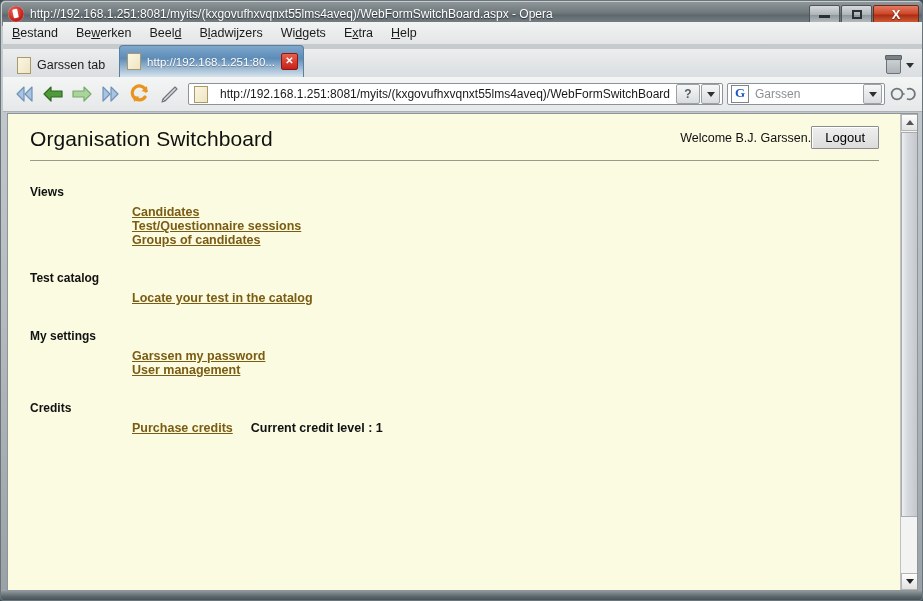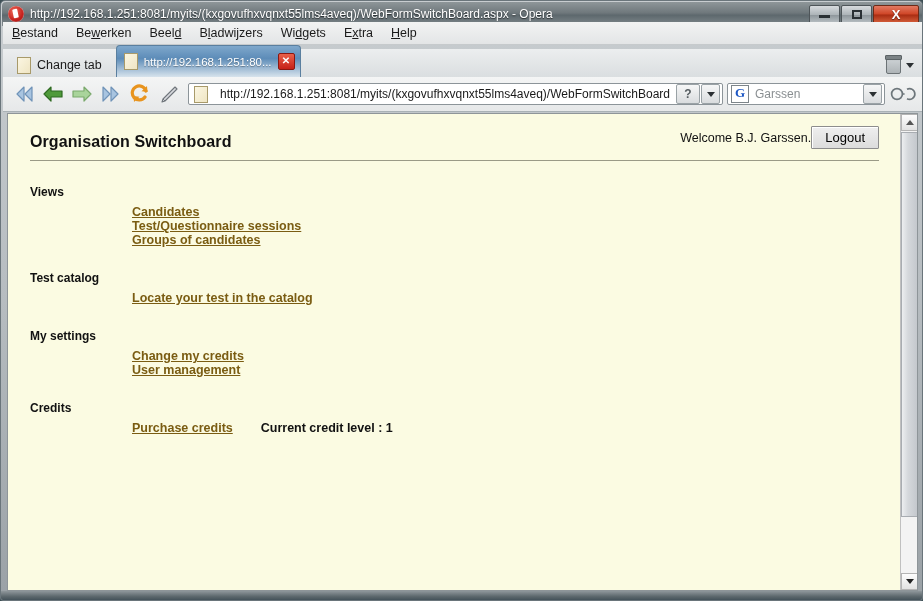--- a/index.html
+++ b/index.html
@@ -331,22 +331,22 @@
     background: #fbfbe2;
     box-sizing: border-box;
     padding: 0;
   }
   .page-header {
     display: flex;
     align-items: flex-end;
     padding: 12px 22px 0 22px;
   }
   .page-title {
-    font-size: 16px;
-    font-weight: bold;
+    font-size: 21px;
+    font-weight: normal;
     color: #111111;
     letter-spacing: .1px;
     flex: 1 1 auto;
   }
   .welcome-area {
     display: flex;
     align-items: center;
     padding-bottom: 2px;
   }
   .welcome-text {
@@ -392,21 +392,21 @@
     font-weight: bold;
     color: #7a5c12;
     text-decoration: underline;
     white-space: nowrap;
     cursor: pointer;
   }
   .credit-level {
     font-size: 12.5px;
     font-weight: bold;
     color: #111111;
-    margin-left: 28px;
+    margin-left: 18px;
     white-space: nowrap;
   }
 
   
   .scrollbar {
     position: absolute;
     right: 0; top: 0;
     width: 17px;
     height: 100%;
     background: #f3f3f3;
@@ -481,21 +481,21 @@
     <div class="menu-item">Beel<u>d</u></div>
     <div class="menu-item">B<u>l</u>adwijzers</div>
     <div class="menu-item">Wi<u>d</u>gets</div>
     <div class="menu-item">E<u>x</u>tra</div>
     <div class="menu-item"><u>H</u>elp</div>
   </div>
 
   <div class="tabbar">
     <div class="newtab">
       <span class="page-icon"></span>
-      <span>Change tab</span>
+      <span>Garssen tab</span>
     </div>
     <div class="tab-active">
       <span class="page-icon"></span>
       <span class="tab-label">http://192.168.1.251:80...</span>
       <span class="tab-close">✕</span>
     </div>
     <div class="trash-area">
       <span class="trash-icon"></span>
       <span class="caret-down"></span>
     </div>
@@ -598,21 +598,21 @@
       <div class="section">
         <div class="section-label">Test catalog</div>
         <div class="link-row first">
           <span class="sb-link">Locate your test in the catalog</span>
         </div>
       </div>
 
       <div class="section">
         <div class="section-label">My settings</div>
         <div class="link-row first">
-          <span class="sb-link">Change my credits</span>
+          <span class="sb-link">Garssen my password</span>
         </div>
         <div class="link-row">
           <span class="sb-link">User management</span>
         </div>
       </div>
 
       <div class="section">
         <div class="section-label">Credits</div>
         <div class="link-row first">
           <span class="sb-link">Purchase credits</span>

